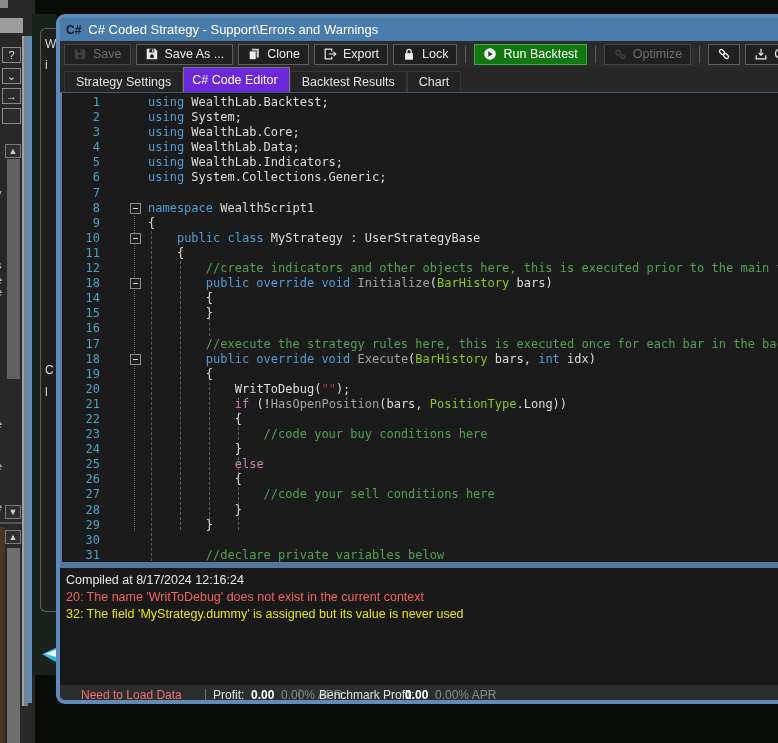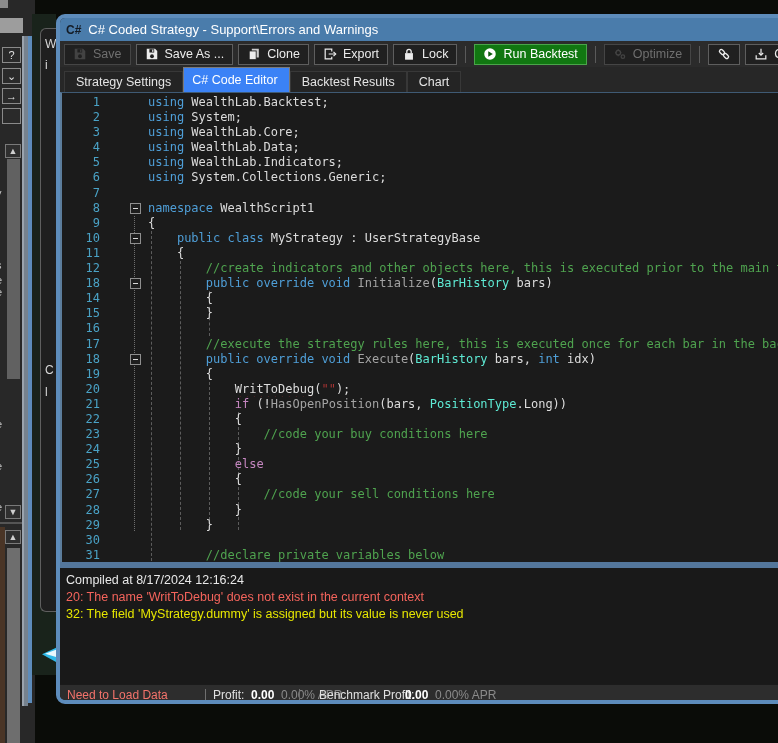--- a/index.html
+++ b/index.html
@@ -56,51 +56,51 @@
   .tbtn.disabled{color:#6f6f6f;border-color:#454545;}
   .tbtn.disabled svg{opacity:.45;}
   .tbtn.run{background:#117711;border-color:#4aa44a;color:#fff;}
   .tb-sep{width:1px;height:17px;background:#5a5a5a;flex:none;margin:0 3px;}
 
   #tabbar{position:absolute;left:0;top:49px;width:100%;height:25px;background:#272727;
           display:flex;align-items:flex-end;padding-left:4px;box-sizing:border-box;}
   .tab{height:21px;padding:0 11px;display:flex;align-items:center;font-size:12.5px;
        color:#e4e4e4;background:#242424;border:1px solid #383838;border-bottom:none;
        box-sizing:border-box;white-space:nowrap;}
-  .tab.active{height:25px;background:#3b82f6;border:1px solid #7a7a7a;border-bottom:none;color:#fff;padding-left:8px;}
+  .tab.active{height:25px;background:#6d28d9;border:1px solid #7a7a7a;border-bottom:none;color:#fff;padding-left:8px;}
 
   #editor{position:absolute;left:0;top:74px;width:100%;height:470px;background:#1b1b1b;
           border-left:2px solid #5c7d9c;border-top:1px solid #3f5a74;box-sizing:border-box;
           overflow:hidden;font-family:"DejaVu Sans Mono",monospace;font-size:12px;}
   #code-lines{position:absolute;left:0;top:2px;width:100%;}
   .crow{display:flex;height:15.1px;line-height:15.1px;white-space:pre;}
   .cnum{width:44px;flex:none;text-align:right;padding-right:6px;color:#4aa2c6;box-sizing:border-box;}
   .cfold{width:42px;flex:none;position:relative;}
   .fold-box{position:absolute;left:24px;top:2px;width:11px;height:11px;background:#1e1e1e;
             border:1px solid #8f8f8f;box-sizing:border-box;}
   .fold-box i{position:absolute;left:2px;top:4px;width:5px;height:1px;background:#d8d8d8;}
   .ctext{flex:1;overflow:hidden;}
   .tk-kw{color:#4f9fd8;} .tk-ctrl{color:#c586c0;} .tk-fn{color:#a3a3a3;}
-  .tk-ty{color:#5eead4;} .tk-pl{color:#dcdcdc;} .tk-cm{color:#4fa34f;}
+  .tk-ty{color:#84cc16;} .tk-pl{color:#dcdcdc;} .tk-cm{color:#4fa34f;}
   .tk-str{color:#a93434;}
   .tk-err{color:#dcdcdc;text-decoration:underline wavy #e03030 1px;text-underline-offset:3px;}
   .guide{position:absolute;width:0;border-left:1px dashed #5c5c5c;}
   .guide.dot{border-left-style:dotted;border-left-color:#6f6f6f;}
 
   #splitter{position:absolute;left:0;top:544px;width:100%;height:6px;background:#54779c;}
   #output{position:absolute;left:0;top:550px;width:100%;height:116px;background:#191919;
           padding:4px 6px;box-sizing:border-box;font-size:12.5px;}
   .oline{height:17px;line-height:17px;white-space:nowrap;}
   .o-info{color:#e8e8e8;} .o-error{color:#f4645c;} .o-warning{color:#e6e600;}
 
   #statusbar{position:absolute;left:0;top:666px;width:100%;height:20px;background:#2d2d2d;
              border-top:1px solid #1a1a1a;box-sizing:border-box;font-size:12px;color:#e0e0e0;}
   #statusbar span{position:absolute;top:3px;white-space:nowrap;}
   .sb-sep{position:absolute;top:4px;width:1px;height:12px;background:#707070;}
-  #sb-left{left:7px;color:#f4736b;}
+  #sb-left{left:21px;color:#f4736b;}
   .sb-bold{font-weight:bold;color:#fff;}
   .sb-dim{color:#8a8a8a;}
 </style>
 </head>
 <body>
 
 <div id="stage">
 
   <div class="abs" id="left-strip">
     <div class="abs" id="grey-chip"></div>

